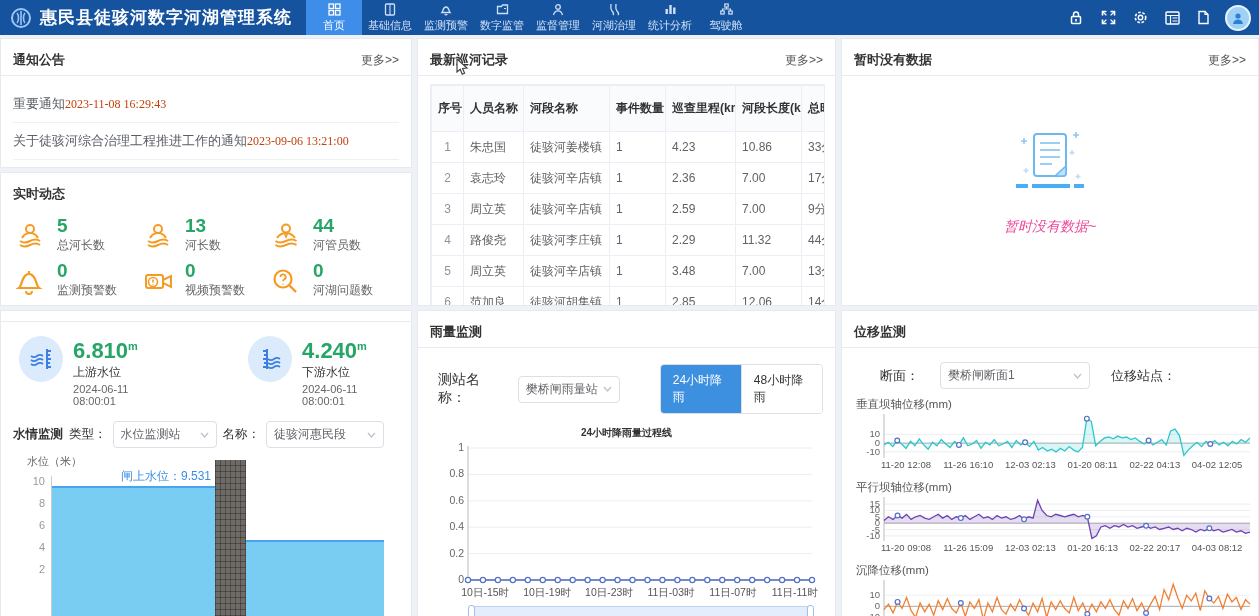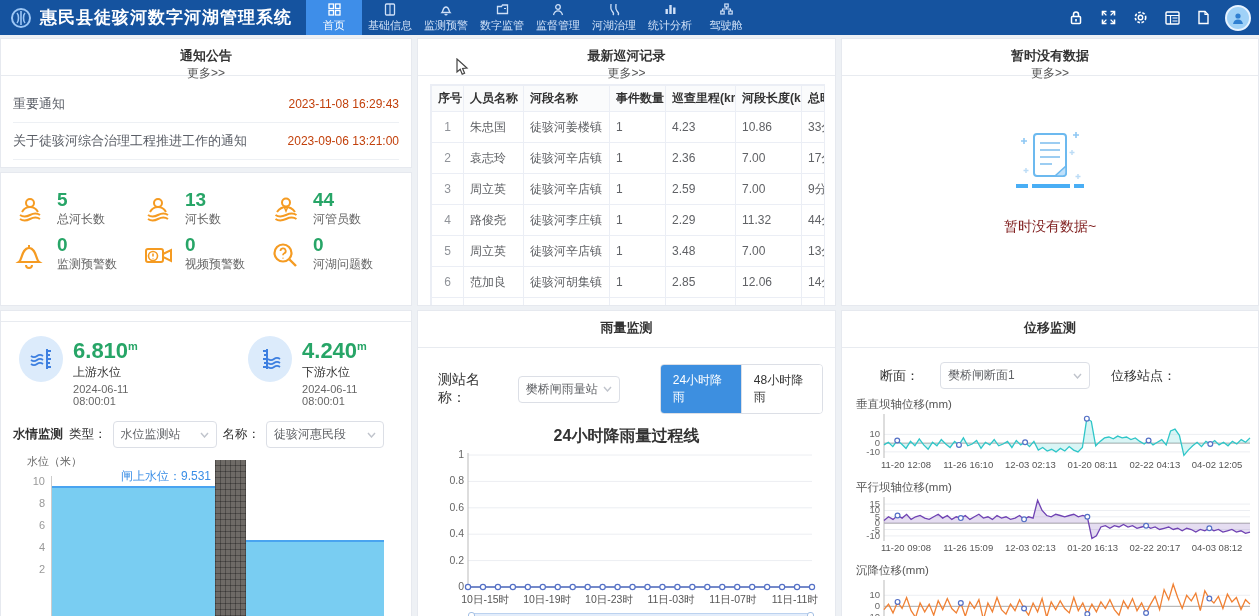--- a/index.html
+++ b/index.html
@@ -16,49 +16,49 @@
   .nav-item .nicon { height:13px; display:flex; align-items:center; }
   .nav-item.active { background:#3e8ee9; color:#fff; }
   .nav-right { margin-left:auto; display:flex; align-items:center; gap:16px; padding-right:10px; }
   .hicon { width:16px; height:16px; display:flex; align-items:center; cursor:pointer; }
   .avatar { width:26px; height:26px; border-radius:50%; background:#9fd1f7; border:2px solid #e7f3ff; margin:0 8px 0 2px; align-self:center; display:flex; align-items:center; justify-content:center; cursor:pointer; }
 
   
   .main { display:grid; grid-template-columns:412px 419px 418px; gap:5px; padding-top:3px; }
   .col { display:flex; flex-direction:column; gap:4px; }
   .panel { background:#fff; border:1px solid #e6e9ef; padding:8px 12px 0 12px; overflow:hidden; }
-  .p-head { display:flex; align-items:center; justify-content:space-between; height:26px;flex-direction:column; }
+  .p-head { display:flex; align-items:center; justify-content:space-between; height:26px; }
   .p-title { font-size:13px; font-weight:bold; color:#333; }
   .p-more { font-size:12px; color:#555; cursor:pointer; text-decoration:none; }
   .p-rule { border-bottom:1px solid #e8ebf0; margin:2px -12px 0 -12px; }
 
   
   .notices { height:130px; }
-  .notice-row { display:flex; justify-content:space-between; align-items:center; height:37px; border-bottom:1px solid #edf0f4; font-size:13px; color:#5a5e66; }
+  .notice-row { display:flex; justify-content:flex-start; align-items:center; height:37px; border-bottom:1px solid #edf0f4; font-size:13px; color:#5a5e66;font-family:Liberation Serif, serif; }
   .notice-time { font-size:12px; color:#c2410c; }
 
   
   .realtime { height:134px; }
   .stats { display:grid; grid-template-columns:1fr 1fr 1fr; grid-template-rows:1fr 1fr; padding:6px 0 0 2px; height:96px; }
   .stat { display:flex; align-items:center; gap:10px; }
   .sicon { width:32px; height:30px; display:flex; align-items:center; }
   .stat b { font-size:19px; color:#27a567; display:block; line-height:18px; }
   .stat .slabel { font-size:12px; color:#666; margin-top:2px; }
 
   
   .patrol { height:268px; }
   .tbl-wrap { overflow:hidden; width:395px; margin-top:8px; border:1px solid #ebeef5; }
   table { border-collapse:collapse; table-layout:fixed; width:440px; font-size:12px; }
-  th { background:#fafbfc; color:#333; font-weight:bold; text-align:left; padding:4px 6px; border:1px solid #ebeef5; white-space:nowrap; overflow:hidden; }
+  th { background:#fafbfc; color:#333; font-weight:bold; text-align:left; padding:14px 6px; border:1px solid #ebeef5; white-space:nowrap; overflow:hidden; }
   td { color:#606266; padding:6.5px 6px; border:1px solid #ebeef5; white-space:nowrap; overflow:hidden; }
 
   
   .problems { height:268px; }
   .empty { display:flex; flex-direction:column; align-items:center; justify-content:center; height:210px; }
-  .empty-text { color:#7f1d1d; font-size:14px; margin-top:14px; }
+  .empty-text { color:#ec4899; font-size:14px; margin-top:14px;font-style:italic; }
 
   
   .water { height:322px; position:relative; }
   .wl-stats { display:flex; padding:14px 0 4px 6px; gap:78px; }
   .wl-item { display:flex; gap:10px; }
   .wl-badge { width:46px; height:46px; border-radius:50%; background:#dcebfb; display:flex; align-items:center; justify-content:center; }
   .wl-val { font-size:22px; font-weight:bold; color:#27a567; line-height:20px; }
   .wl-val sup { font-size:11px; }
   .wl-label { font-size:12px; color:#333; margin-top:2px; }
   .wl-time { font-size:11px; color:#666; margin-top:2px; }
@@ -77,21 +77,21 @@
   .wc-gate { position:absolute; font-size:12px; color:#3a8ee6; }
 
   
   .rain { height:322px; }
   .rain-controls { display:flex; align-items:center; gap:14px; margin:16px 0 2px 8px; }
   .rain-controls .lbl { font-size:14px; color:#333; }
   .tabs { display:flex; border:1px solid #dcdfe6; border-radius:4px; overflow:hidden; margin-left:26px; }
   .tab { font-size:12px; padding:7px 12px; color:#333; background:#fff; cursor:pointer; border-left:1px solid #dcdfe6; }
   .tab:first-child { border-left:none; }
   .tab.active { background:#3d8fe0; color:#fff; }
-  .rain-title { text-align:center; font-size:16px; font-weight:bold; color:#333; margin-top:12px; }
+  .rain-title { text-align:center; font-size:10px; font-weight:bold; color:#333; margin-top:12px; }
   .zoombar { position:relative; width:346px; height:15px; margin:2px 0 0 38px; background:#e3edfb; border:1px solid #bcd2ef; border-radius:3px; }
   .zoombar .zhandle { position:absolute; top:-2px; width:7px; height:17px; background:#fff; border:1px solid #a3bfe4; border-radius:3px; }
 
   
   .displacement { height:322px; }
   .disp-controls { display:flex; align-items:center; gap:21px; margin:14px 0 8px 26px; font-size:13px; color:#333; }
   .disp-label { font-size:11.5px; color:#555; margin:4px 0 0 2px; }
 
   .cursor { position:absolute; left:455px; top:58px; pointer-events:none; }
 </style>
@@ -245,20 +245,23 @@
               <span class="notice-time">2023-11-08 16:29:43</span>
             </div>
             <div class="notice-row">
               <span>关于徒骇河综合治理工程推进工作的通知</span>
               <span class="notice-time">2023-09-06 13:21:00</span>
             </div>
           </div>
       </section>
 
       <section class="panel realtime">
+        <div class="p-head">
+          <span class="p-title">实时动态</span>
+        </div>
         <div class="stats" id="statsGrid">
             <div class="stat">
               <span class="sicon">
                 <svg width="30" height="30" viewBox="0 0 30 30">
                   <circle cx="15" cy="8" r="4" fill="none" stroke="#f59b22" stroke-width="2"></circle>
                   <path d="M7 17c2-3.5 5-5 8-5s6 1.5 8 5" fill="none" stroke="#f59b22" stroke-width="2"></path>
                   <path d="M5 20c3 2 6 2 10 0s7-2 10 0M5 24c3 2 6 2 10 0s7-2 10 0" fill="none" stroke="#f59b22" stroke-width="2"></path>
                 </svg>
               </span>
               <span><b>5</b><span class="slabel">总河长数</span></span>

